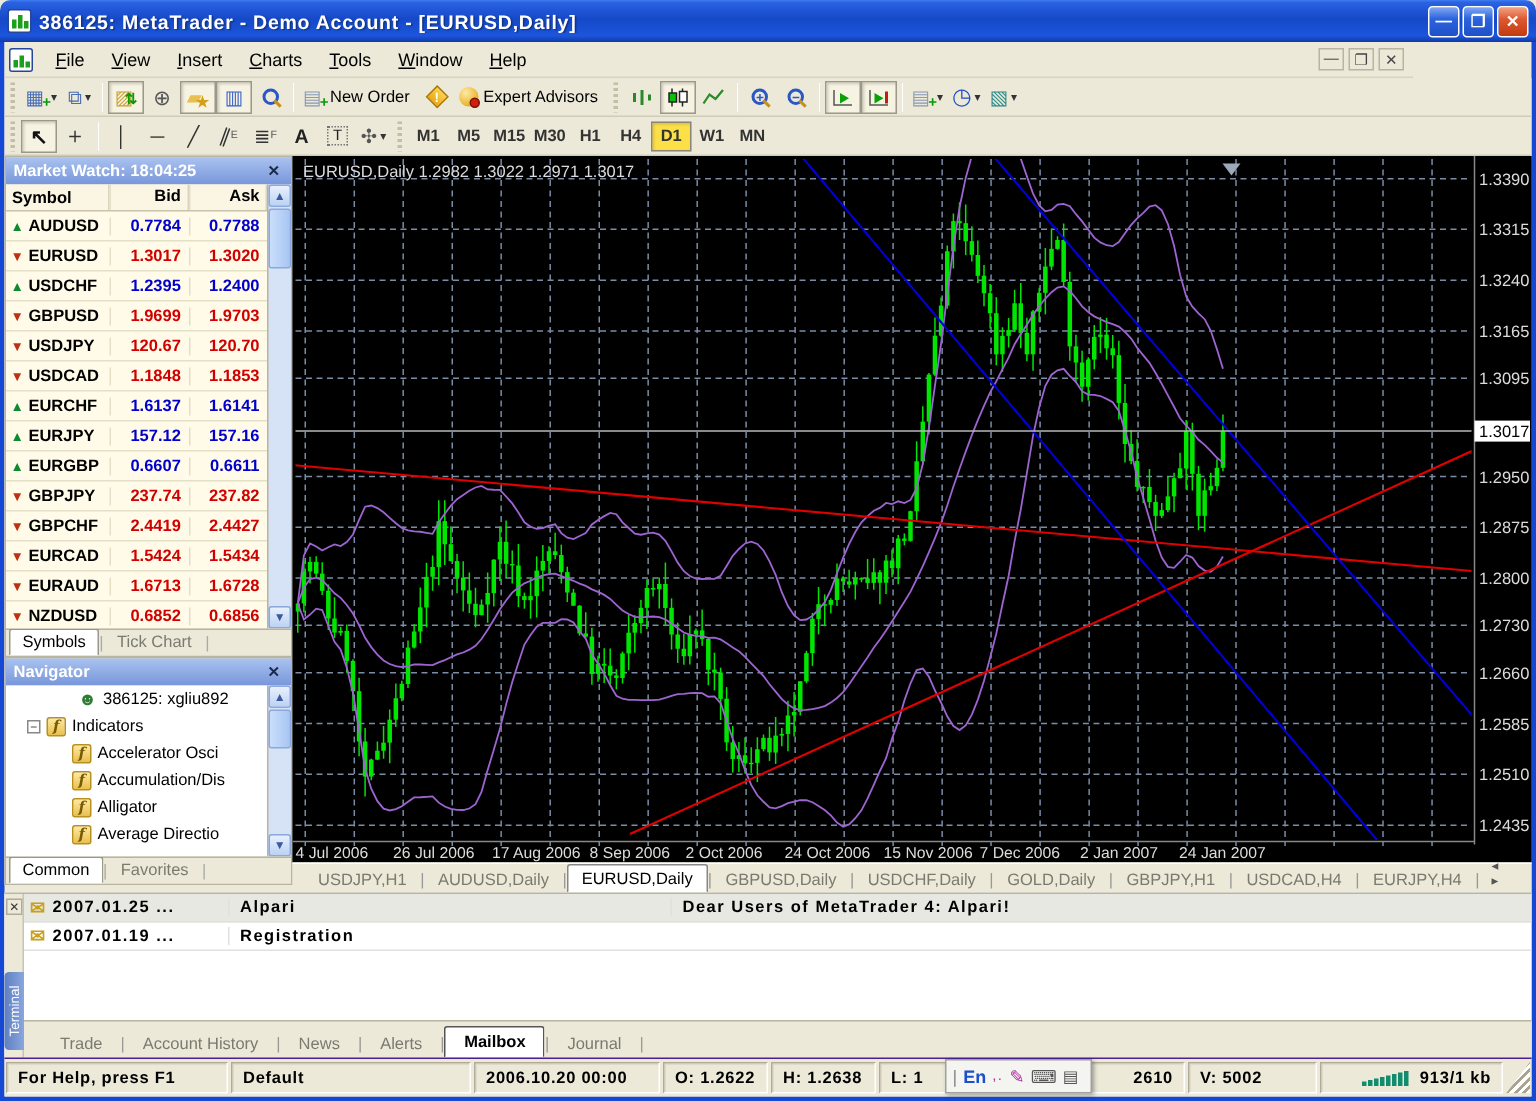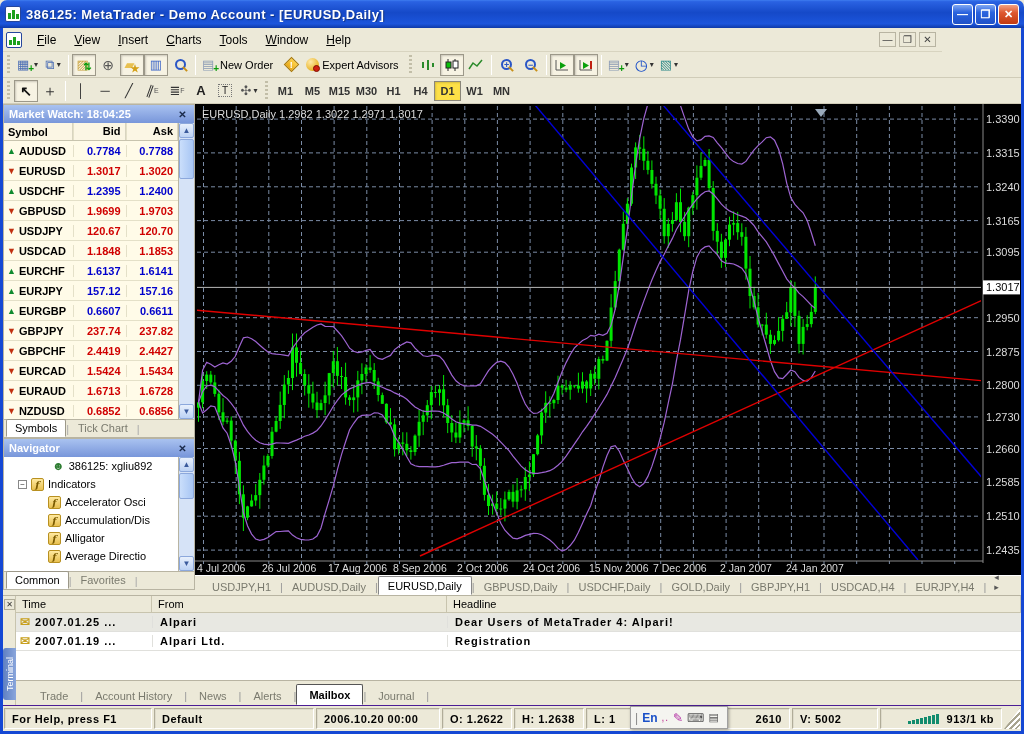--- a/index.html
+++ b/index.html
@@ -977,40 +977,34 @@
       <span class="ctab-sep">|</span>
       <span class="ctab-arrows">◂ ▸</span>
     </div>
 
   <div id="terminal">
     <div class="term-strip">
       <span class="term-close">✕</span>
       <span class="term-vtab">Terminal</span>
     </div>
     <div class="term-main">
-      <div class="term-head">
-        <div class="th-time">Time</div>
-        <div class="th-from">From</div>
-        <div class="th-head">Headline</div>
-      </div>
       <div id="term-rows">
           <div class="term-row alt">
             <div class="tr-time">
               <span class="envelope">✉</span>
               <span>2007.01.25 ...</span>
             </div>
             <div class="tr-from">Alpari</div>
             <div class="tr-head">Dear Users of MetaTrader 4: Alpari!</div>
           </div>
           <div class="term-row">
             <div class="tr-time">
               <span class="envelope">✉</span>
               <span>2007.01.19 ...</span>
             </div>
-            <div class="tr-from">Alpari Ltd.</div>
             <div class="tr-head">Registration</div>
           </div>
         </div>
     </div>
     <div class="term-tabs" id="term-tabs">
         <span class="ttab">Trade</span>
         <span class="ttab-sep">|</span>
         <span class="ttab">Account History</span>
         <span class="ttab-sep">|</span>
         <span class="ttab">News</span>

